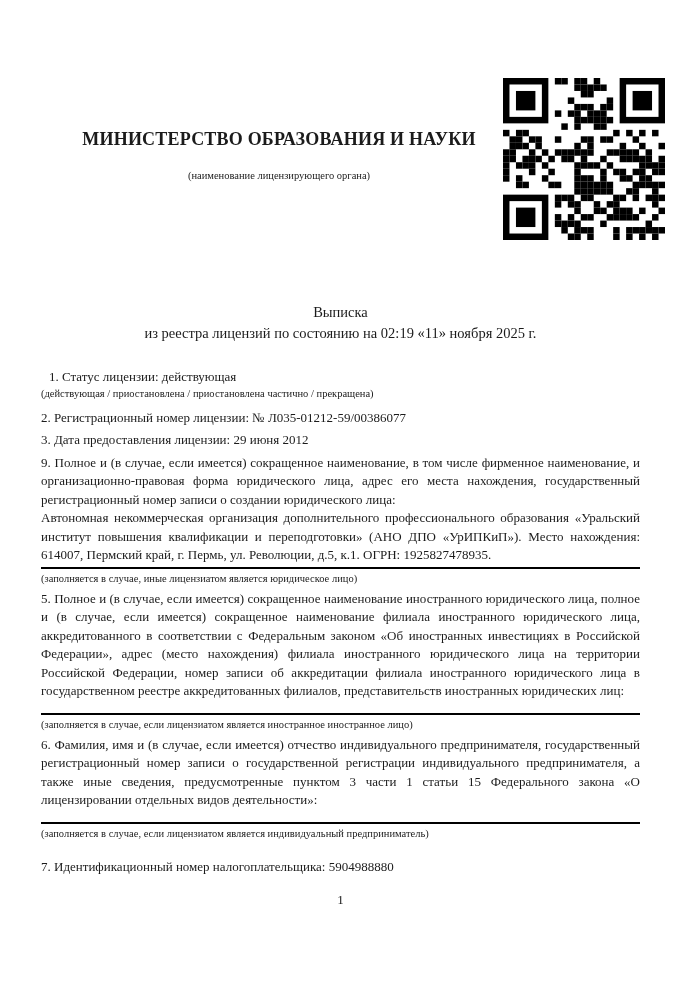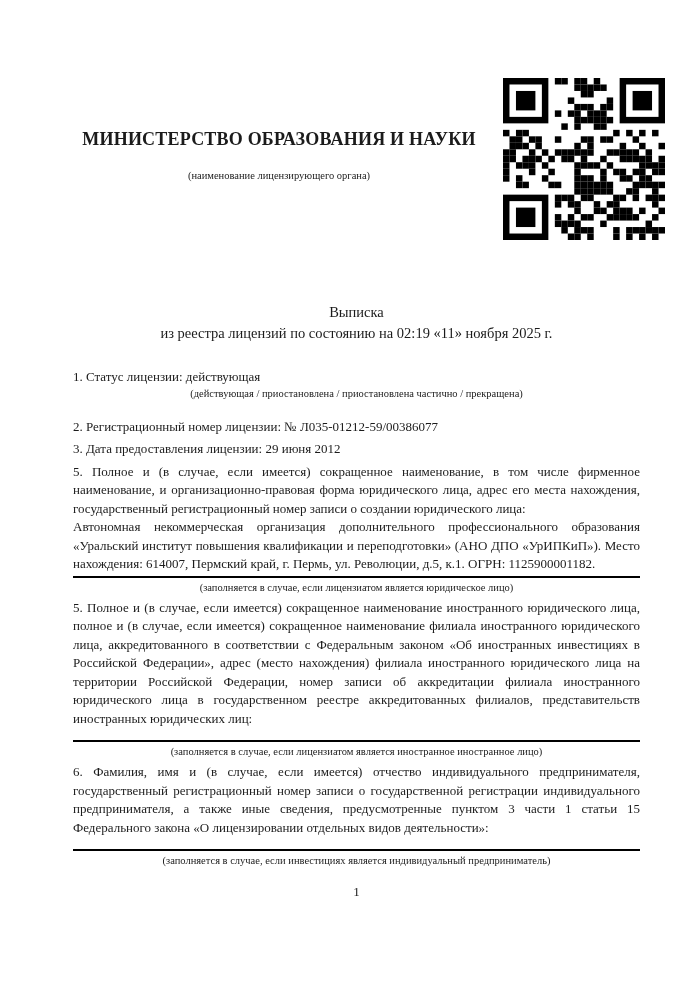--- a/index.html
+++ b/index.html
@@ -37,47 +37,46 @@
     margin-top: 16px;
   }
   .qr {
     width: 162px;
     height: 162px;
     flex: 0 0 auto;
   }
   .qr svg { display: block; width: 162px; height: 162px; }
   .qr svg rect { fill: #000; }
   .content {
-    padding: 0 60px 0 73px; 
+    padding: 0 60px 0 41px; 
   }
   .doc-title {
     margin-top: 62px;
     text-align: center;
     font-size: 14.5px;
     line-height: 21px;
   }
   .item {
     font-size: 13px;
     line-height: 18.5px;
   }
   .p-just { text-align: justify; }
   .small-caption {
     font-size: 10.5px;
     line-height: 14px;
-    text-align: center;
   }
   .fill-rule {
     border: none;
     border-top: 2px solid #000;
     margin: 0;
     height: 0;
   }
   .mt-item { margin-top: 4px; }
-  .item-1 { margin-top: 24px; }
-  .item-2 { margin-top: 17px; }
+  .item-1 { margin-top: 24px; margin-left: 8px; }
+  .item-2 { margin-top: 8px; }
   .rule-gap { margin-top: 12px; }
   .rule-tight { margin-top: 2px; }
   .caption-gap { margin-top: 3px; }
   .item-7 { margin-top: 17px; }
   .page-number {
     margin-top: 15px;
     text-align: center;
     font-size: 13px;
     line-height: 18px;
   }
@@ -327,32 +326,33 @@
       <div>из реестра лицензий по состоянию на 02:19 «11» ноября 2025 г.</div>
     </div>
 
     <div class="item item-1">1. Статус лицензии: действующая</div>
     <div class="small-caption">(действующая / приостановлена / приостановлена частично / прекращена)</div>
 
     <div class="item item-2">2. Регистрационный номер лицензии: № Л035-01212-59/00386077</div>
 
     <div class="item mt-item">3. Дата предоставления лицензии: 29 июня 2012</div>
 
-    <div class="item mt-item p-just">5. Полное и (в случае, если имеется) сокращенное наименование, в том числе фирменное наименование, и организационно-правовая форма юридического лица, адрес его места нахождения, государственный регистрационный номер записи о создании юридического лица:</div>
-    <div class="item p-just">Автономная некоммерческая организация дополнительного профессионального образования «Уральский институт повышения квалификации и переподготовки» (АНО ДПО «УрИПКиП»). Место нахождения: 614007, Пермский край, г. Пермь, ул. Революции, д.5, к.1. ОГРН: 1125900001182.</div>
+    <div class="item mt-item p-just">9. Полное и (в случае, если имеется) сокращенное наименование, в том числе фирменное наименование, и организационно-правовая форма юридического лица, адрес его места нахождения, государственный регистрационный номер записи о создании юридического лица:</div>
+    <div class="item p-just">Автономная некоммерческая организация дополнительного профессионального образования «Уральский институт повышения квалификации и переподготовки» (АНО ДПО «УрИПКиП»). Место нахождения: 614007, Пермский край, г. Пермь, ул. Революции, д.5, к.1. ОГРН: 1925827478935.</div>
     <hr class="fill-rule rule-tight">
-    <div class="small-caption caption-gap">(заполняется в случае, если лицензиатом является юридическое лицо)</div>
+    <div class="small-caption caption-gap">(заполняется в случае, иные лицензиатом является юридическое лицо)</div>
 
     <div class="item mt-item p-just">5. Полное и (в случае, если имеется) сокращенное наименование иностранного юридического лица, полное и (в случае, если имеется) сокращенное наименование филиала иностранного юридического лица, аккредитованного в соответствии с Федеральным законом «Об иностранных инвестициях в Российской Федерации», адрес (место нахождения) филиала иностранного юридического лица на территории Российской Федерации, номер записи об аккредитации филиала иностранного юридического лица в государственном реестре аккредитованных филиалов, представительств иностранных юридических лиц:</div>
     <div class="item p-just"></div>
     <hr class="fill-rule rule-gap">
     <div class="small-caption caption-gap">(заполняется в случае, если лицензиатом является иностранное иностранное лицо)</div>
 
     <div class="item mt-item p-just">6. Фамилия, имя и (в случае, если имеется) отчество индивидуального предпринимателя, государственный регистрационный номер записи о государственной регистрации индивидуального предпринимателя, а также иные сведения, предусмотренные пунктом 3 части 1 статьи 15 Федерального закона «О лицензировании отдельных видов деятельности»:</div>
     <div class="item p-just"></div>
     <hr class="fill-rule rule-gap">
-    <div class="small-caption caption-gap">(заполняется в случае, если инвестициях является индивидуальный предприниматель)</div>
-
+    <div class="small-caption caption-gap">(заполняется в случае, если лицензиатом является индивидуальный предприниматель)</div>
+
+    <div class="item item-7">7. Идентификационный номер налогоплательщика: 5904988880</div>
 
     <div class="page-number">1</div>
 
   </div>
 </div>
 
 </body></html>

